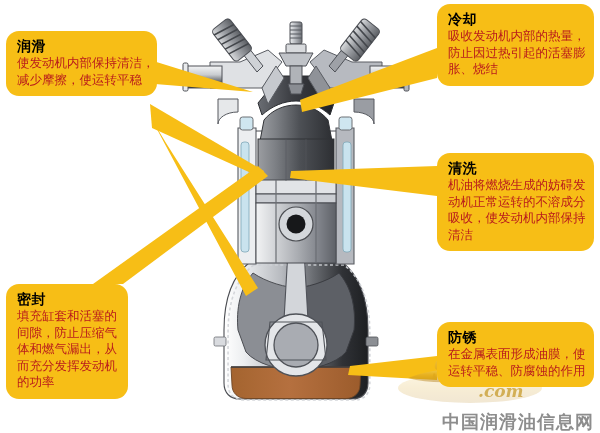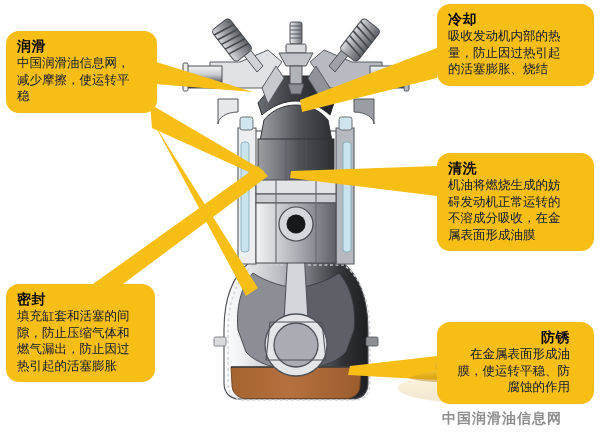--- a/index.html
+++ b/index.html
@@ -12,48 +12,48 @@
   #stage{position:absolute;inset:0;width:600px;height:433px;}
   .layer{position:absolute;left:0;top:0;width:600px;height:433px;}
   #svg-pointers,#svg-engine,#svg-watermark{pointer-events:none;}
 
   
   .callout{
     position:absolute;
     background:#F7BE16;
     border-radius:13px;
     box-sizing:border-box;
-    padding:7px 24px 8px 11px;
+    padding:7px 0 8px 11px;
     color:#111;
     z-index:5;
   }
   .callout .title{
     font-weight:bold;
     font-size:14px;
     line-height:16px;
     letter-spacing:0.5px;
     margin-bottom:1px;
     color:#000;
   }
   .callout .body{
     font-size:12.5px;
     line-height:16.5px;
     letter-spacing:0px;
-    color:#0f172a;
+    color:#b91c1c;
   }
   #co-lubrication{left:6px;  top:31px;  width:151px;}
   #co-cooling    {left:437px;top:4px;   width:157px;}
   #co-cleaning   {left:437px;top:153px; width:157px;}
-  #co-sealing    {left:6px;  top:284px; width:149px;}
-  #co-rust       {left:437px;top:322px; width:157px;text-align:right;}
+  #co-sealing    {left:6px;  top:284px; width:122px;}
+  #co-rust       {left:437px;top:322px; width:157px;}
 
   
   #site-caption{
     position:absolute;left:442px;top:410px;
-    font-size:14px;font-weight:bold;letter-spacing:1px;
+    font-size:18px;font-weight:bold;letter-spacing:1px;
     color:#8d8d8d;z-index:6;white-space:nowrap;
   }
 </style>
 </head>
 <body>
 
 <div id="stage">
 
   <svg class="layer" id="svg-engine" viewBox="0 0 600 433">
     <defs>
@@ -247,36 +247,36 @@
     <g opacity="0.55">
       <ellipse cx="470" cy="388" rx="72" ry="15" fill="url(#gWm)" opacity="0.35"></ellipse>
       <path d="M408 378 C430 368 470 366 500 372 C478 382 436 386 408 378 Z" fill="url(#gWm)"></path>
       <text x="432" y="380" font-family="'DejaVu Serif','Liberation Serif',serif" font-style="italic" font-size="30" font-weight="bold" fill="url(#gWm)">Sinolub</text>
     </g>
     <text x="478" y="397" font-family="'DejaVu Serif','Liberation Serif',serif" font-style="italic" font-size="17" font-weight="bold" fill="#c79b2c" opacity="0.75">.com</text>
   </svg>
 
   <div class="callout" id="co-lubrication">
     <div class="title">润滑</div>
-    <div class="body">中国润滑油信息网，减少摩擦，使运转平稳</div>
+    <div class="body">使发动机内部保持清洁，减少摩擦，使运转平稳</div>
   </div>
 
   <div class="callout" id="co-cooling">
     <div class="title">冷却</div>
     <div class="body">吸收发动机内部的热量，防止因过热引起的活塞膨胀、烧结</div>
   </div>
 
   <div class="callout" id="co-cleaning">
     <div class="title">清洗</div>
-    <div class="body">机油将燃烧生成的妨碍发动机正常运转的不溶成分吸收，在金属表面形成油膜</div>
+    <div class="body">机油将燃烧生成的妨碍发动机正常运转的不溶成分吸收，使发动机内部保持清洁</div>
   </div>
 
   <div class="callout" id="co-sealing">
     <div class="title">密封</div>
-    <div class="body">填充缸套和活塞的间隙，防止压缩气体和燃气漏出，防止因过热引起的活塞膨胀</div>
+    <div class="body">填充缸套和活塞的间隙，防止压缩气体和燃气漏出，从而充分发挥发动机的功率</div>
   </div>
 
   <div class="callout" id="co-rust">
     <div class="title">防锈</div>
     <div class="body">在金属表面形成油膜，使运转平稳、防腐蚀的作用</div>
   </div>
 
   <div id="site-caption">中国润滑油信息网</div>
 
 </div>

